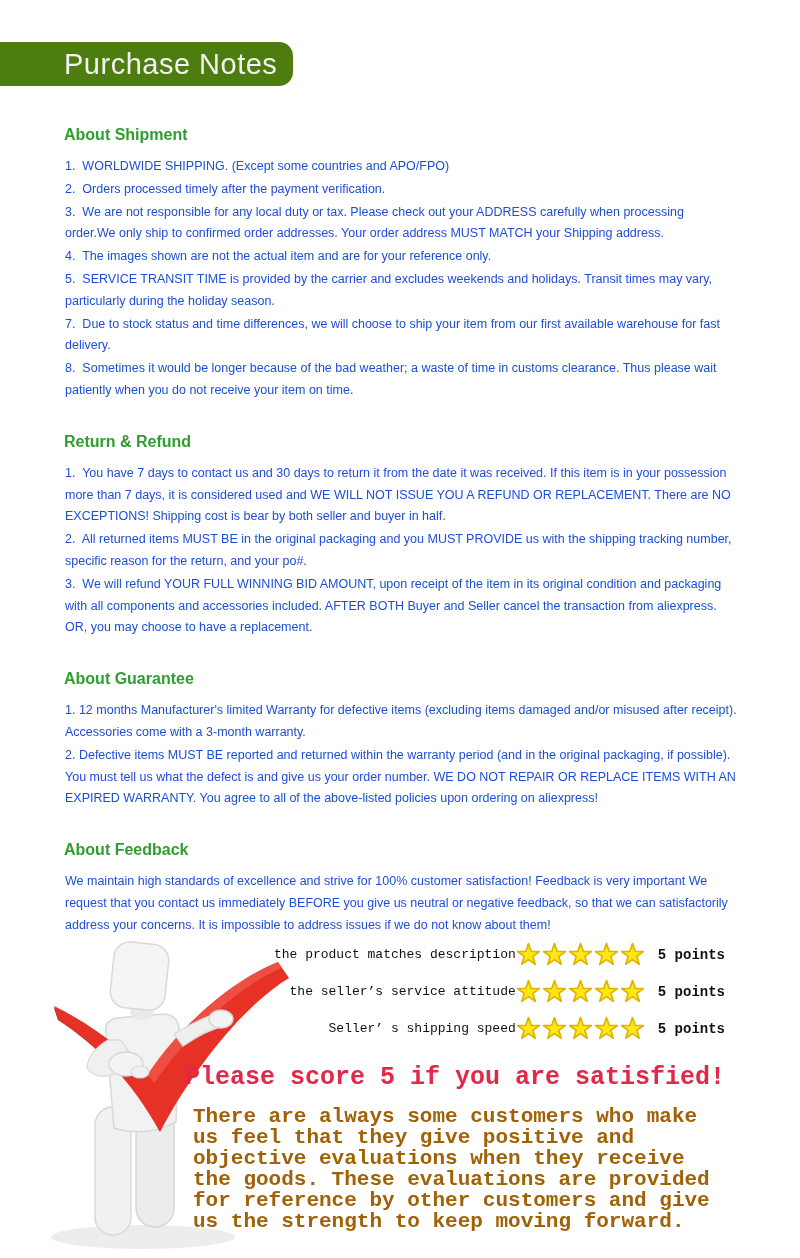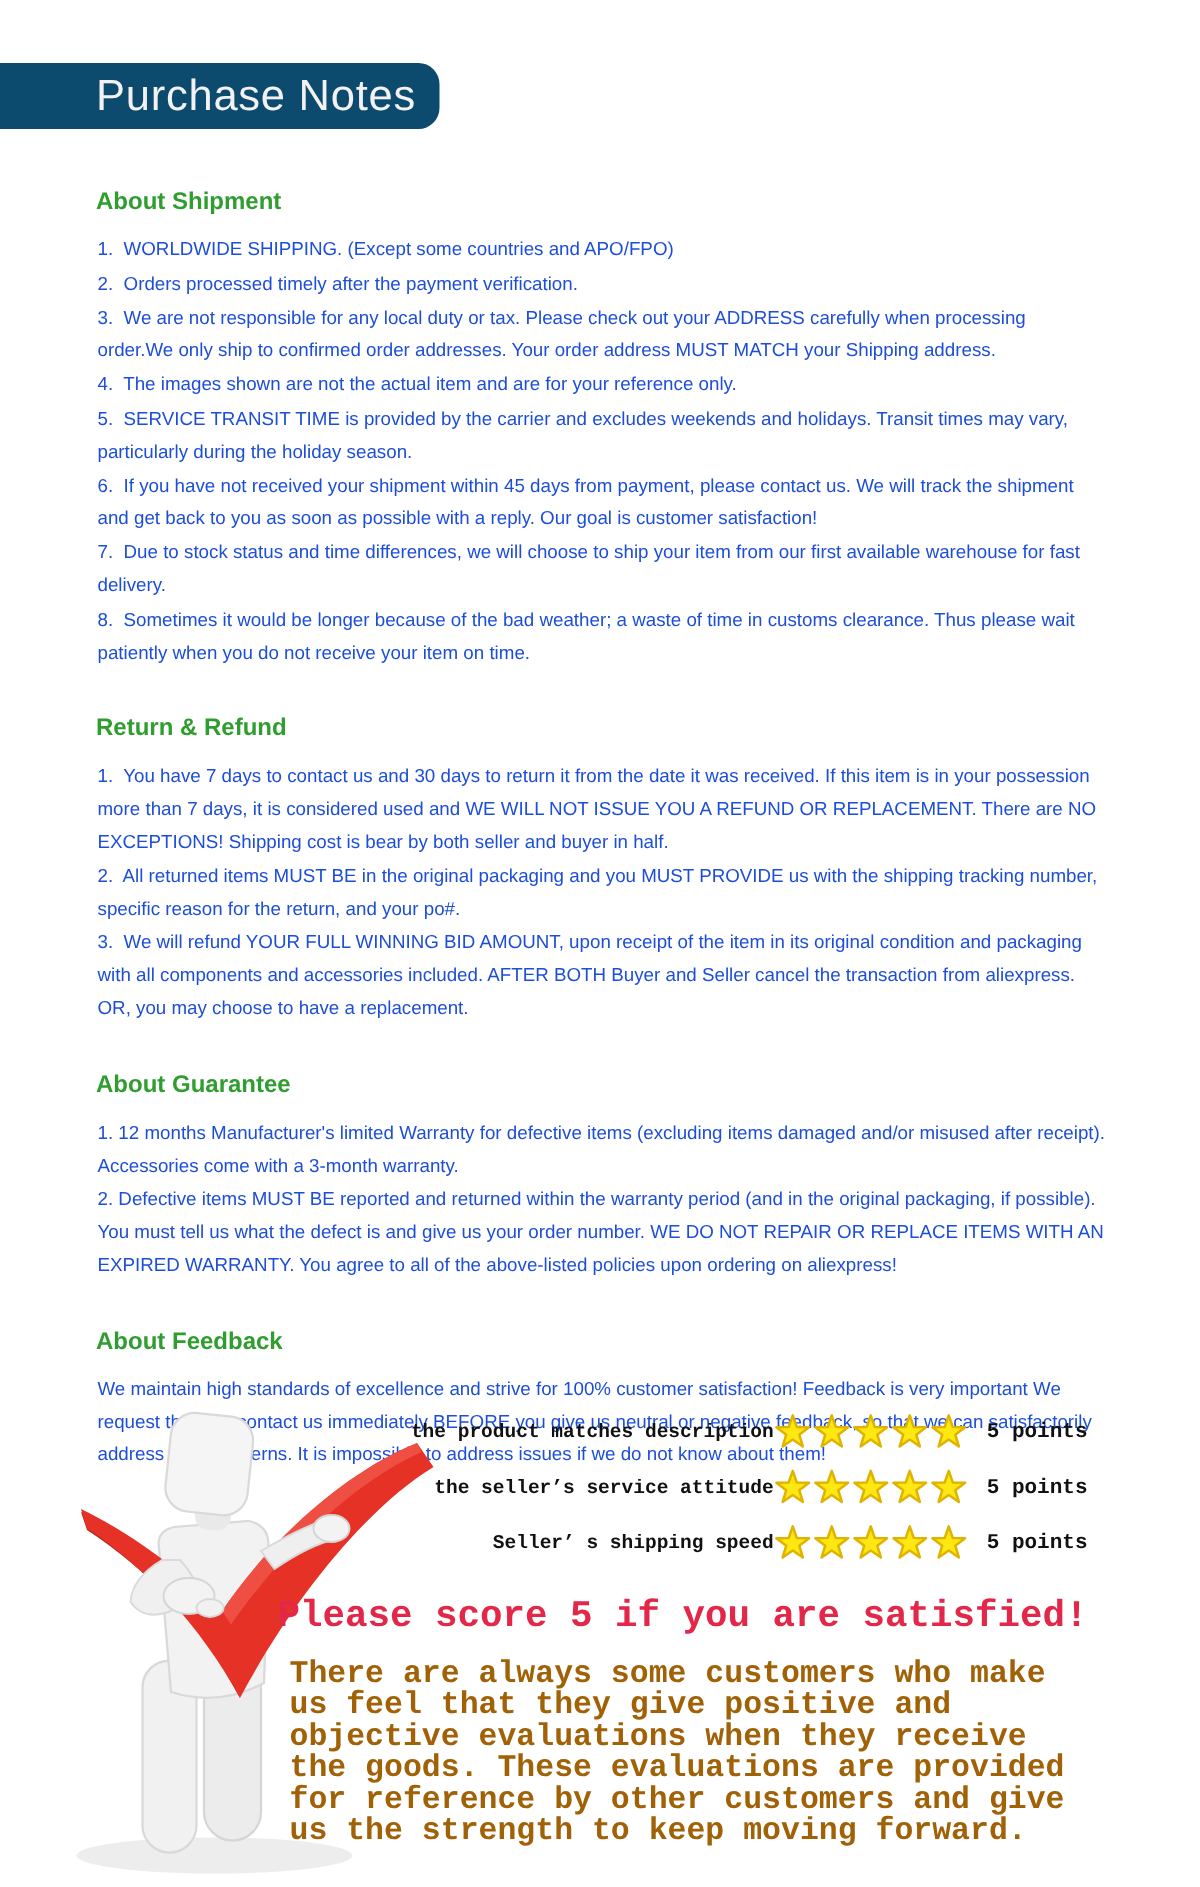--- a/index.html
+++ b/index.html
@@ -2,42 +2,42 @@
 <html><head>
 <meta charset="utf-8">
 <style>
   html,body{margin:0;padding:0;}
   body{
     width:800px;height:1258px;position:relative;background:#ffffff;
     font-family:"Liberation Sans", sans-serif;overflow:hidden;
   }
   
   .banner{
-    margin-top:42px;width:229px;height:44px;background:#0c4a6e;
+    margin-top:42px;width:229px;height:44px;background:#4d7c0f;
     border-radius:0 14px 14px 0;color:#f2f2f2;font-size:29px;
     line-height:44px;padding-left:64px;letter-spacing:.5px;
   }
   
   .content{margin-left:64px;width:674px;}
   .section-heading{
     font-size:16px;font-weight:700;color:#2f9d2f;margin:31px 0 12px 0;
   }
   .section-heading.first{margin-top:40px;}
   .item{
     font-size:12.5px;line-height:21.8px;margin:1px;color:#1d4ed8;
     white-space:pre-wrap;
   }
   
   .bottom{position:absolute;left:0;top:918px;width:800px;height:340px;}
   .figure-wrap{position:absolute;left:38px;top:4px;width:270px;height:335px;}
   .ratings{position:absolute;left:255px;top:18px;width:470px;}
   .rating-row{display:flex;align-items:center;height:37px;}
   .rating-label{
     flex:1;text-align:right;font-family:"Liberation Mono", monospace;
-    font-weight:bold;font-size:13px;color:#111;white-space:nowrap;
+    font-weight:normal;font-size:13px;color:#111;white-space:nowrap;
   }
   .stars{display:flex;align-items:center;width:134px;}
   .star{width:25px;height:25px;margin-right:1px;}
   .points{
     font-family:"Liberation Mono", monospace;font-weight:bold;font-size:14px;
     color:#111;white-space:nowrap;padding-left:8px;
   }
   .score-title{
     position:absolute;left:185px;top:145px;white-space:nowrap;
     font-family:Liberation Mono, monospace;font-weight:bold;font-size:25px;
@@ -58,21 +58,20 @@
 
 <div class="content">
 
   <section>
     <h2 class="section-heading first">About Shipment</h2>
     <p class="item">1.  WORLDWIDE SHIPPING. (Except some countries and APO/FPO)</p>
     <p class="item">2.  Orders processed timely after the payment verification.</p>
     <p class="item">3.  We are not responsible for any local duty or tax. Please check out your ADDRESS carefully when processing order.We only ship to confirmed order addresses. Your order address MUST MATCH your Shipping address.</p>
     <p class="item">4.  The images shown are not the actual item and are for your reference only.</p>
     <p class="item">5.  SERVICE TRANSIT TIME is provided by the carrier and excludes weekends and holidays. Transit times may vary, particularly during the holiday season.</p>
-    <p class="item">6.  If you have not received your shipment within 45 days from payment, please contact us. We will track the shipment and get back to you as soon as possible with a reply. Our goal is customer satisfaction!</p>
     <p class="item">7.  Due to stock status and time differences, we will choose to ship your item from our first available warehouse for fast delivery.</p>
     <p class="item">8.  Sometimes it would be longer because of the bad weather; a waste of time in customs clearance. Thus please wait patiently when you do not receive your item on time.</p>
   </section>
 
   <section>
     <h2 class="section-heading">Return &amp; Refund</h2>
     <p class="item">1.  You have 7 days to contact us and 30 days to return it from the date it was received. If this item is in your possession more than 7 days, it is considered used and WE WILL NOT ISSUE YOU A REFUND OR REPLACEMENT. There are NO EXCEPTIONS! Shipping cost is bear by both seller and buyer in half.</p>
     <p class="item">2.  All returned items MUST BE in the original packaging and you MUST PROVIDE us with the shipping tracking number, specific reason for the return, and your po#.</p>
     <p class="item">3.  We will refund YOUR FULL WINNING BID AMOUNT, upon receipt of the item in its original condition and packaging with all components and accessories included. AFTER BOTH Buyer and Seller cancel the transaction from aliexpress. OR, you may choose to have a replacement.</p>
   </section>

